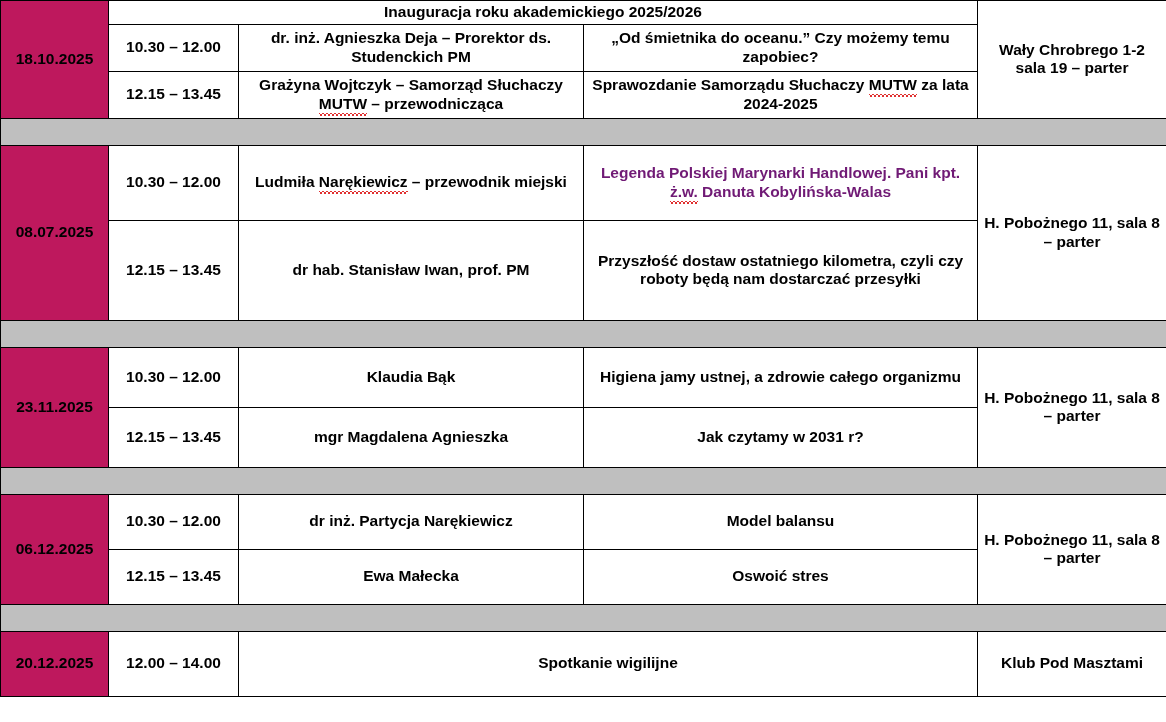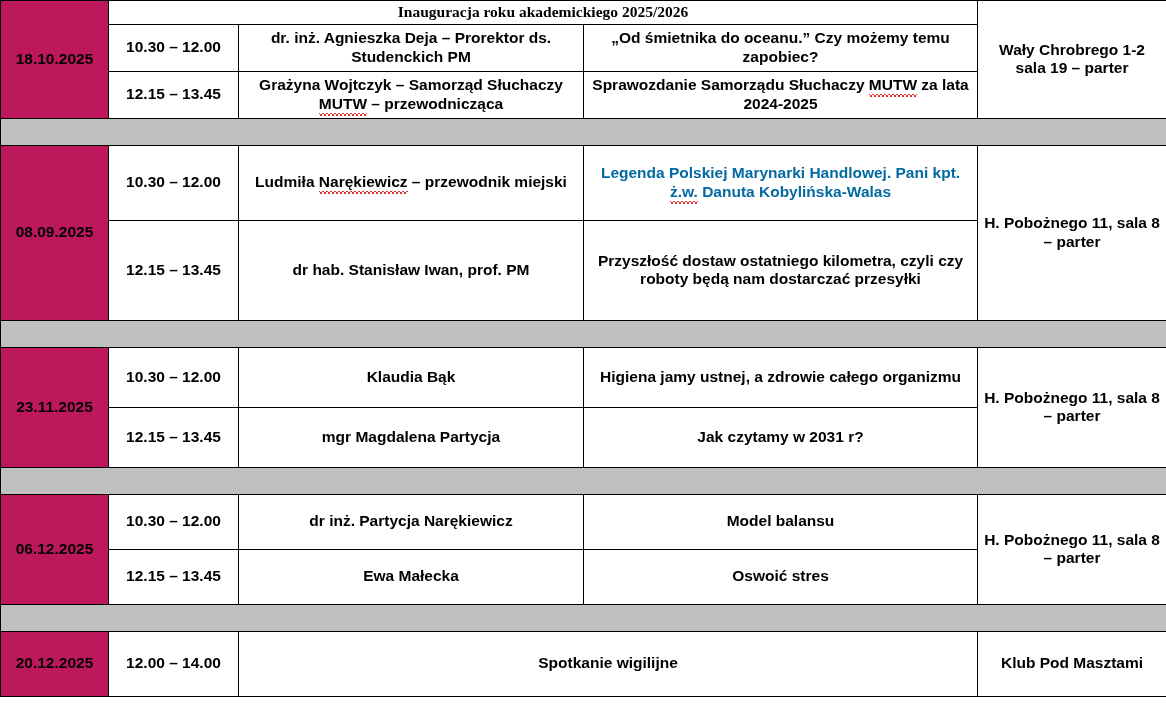--- a/index.html
+++ b/index.html
@@ -40,35 +40,34 @@
   .col-topic  { width: 394px; }
   .col-place  { width: 189px; }
 
   td.date-cell {
     background: #be185d;
     word-break: break-all;
   }
 
   td.header-cell {
     font-size: 16px;
-    font-family: Liberation Serif, serif;
   }
 
   tr.spacer-row td {
     background: #BFBFBF;
     border-left: none;
     border-right: none;
     border-top: 1.3px solid #000000;
     border-bottom: 1.3px solid #000000;
     height: 22px;
     padding: 0;
   }
 
   td.gray-text {
-    color: #0369a1;
+    color: #701a75;
   }
 
   
   .sq {
     position: relative;
     display: inline-block;
     white-space: nowrap;
   }
   .sq::after {
     content: "";
@@ -109,21 +108,21 @@
       </tr>
       <tr style="height: 47px;">
         <td>12.15 – 13.45</td>
         <td>Grażyna Wojtczyk – Samorząd Słuchaczy <span class="sq">MUTW</span> – przewodnicząca</td>
         <td>Sprawozdanie Samorządu Słuchaczy <span class="sq">MUTW</span> za lata 2024-2025</td>
       </tr>
       <tr class="spacer-row">
         <td colspan="5"></td>
       </tr>
       <tr style="height: 75px;">
-        <td class="date-cell" rowspan="2">08.09.2025</td>
+        <td class="date-cell" rowspan="2">08.07.2025</td>
         <td>10.30 – 12.00</td>
         <td>Ludmiła <span class="sq">Narękiewicz</span> – przewodnik miejski</td>
         <td class="gray-text">Legenda Polskiej Marynarki Handlowej. Pani kpt. <span class="sq">ż.w.</span> Danuta Kobylińska-Walas</td>
         <td rowspan="2">H. Pobożnego 11, sala 8 – parter</td>
       </tr>
       <tr style="height: 100px;">
         <td>12.15 – 13.45</td>
         <td>dr hab. Stanisław Iwan, prof. PM</td>
         <td>Przyszłość dostaw ostatniego kilometra, czyli czy roboty będą nam dostarczać przesyłki</td>
       </tr>
@@ -132,21 +131,21 @@
       </tr>
       <tr style="height: 60px;">
         <td class="date-cell" rowspan="2">23.11.2025</td>
         <td>10.30 – 12.00</td>
         <td>Klaudia Bąk</td>
         <td>Higiena jamy ustnej, a zdrowie całego organizmu</td>
         <td rowspan="2">H. Pobożnego 11, sala 8 – parter</td>
       </tr>
       <tr style="height: 60px;">
         <td>12.15 – 13.45</td>
-        <td>mgr Magdalena Partycja</td>
+        <td>mgr Magdalena Agnieszka</td>
         <td>Jak czytamy w 2031 r?</td>
       </tr>
       <tr class="spacer-row">
         <td colspan="5"></td>
       </tr>
       <tr style="height: 55px;">
         <td class="date-cell" rowspan="2">06.12.2025</td>
         <td>10.30 – 12.00</td>
         <td>dr inż. Partycja Narękiewicz</td>
         <td>Model balansu</td>

